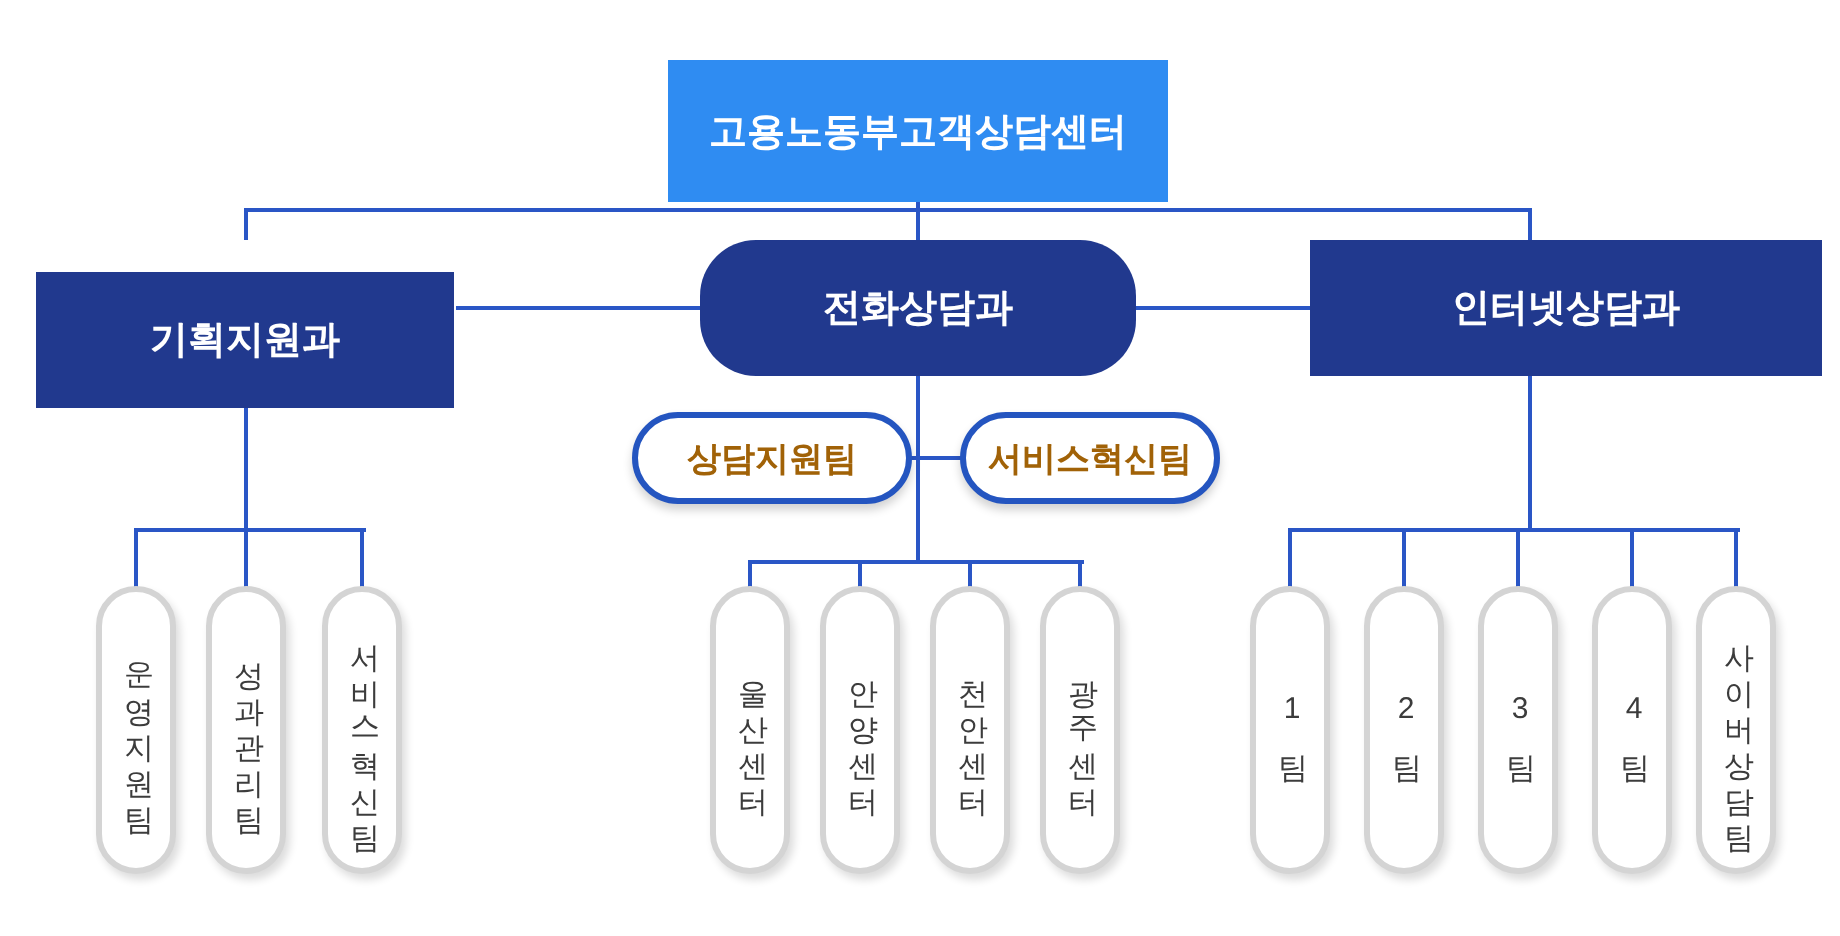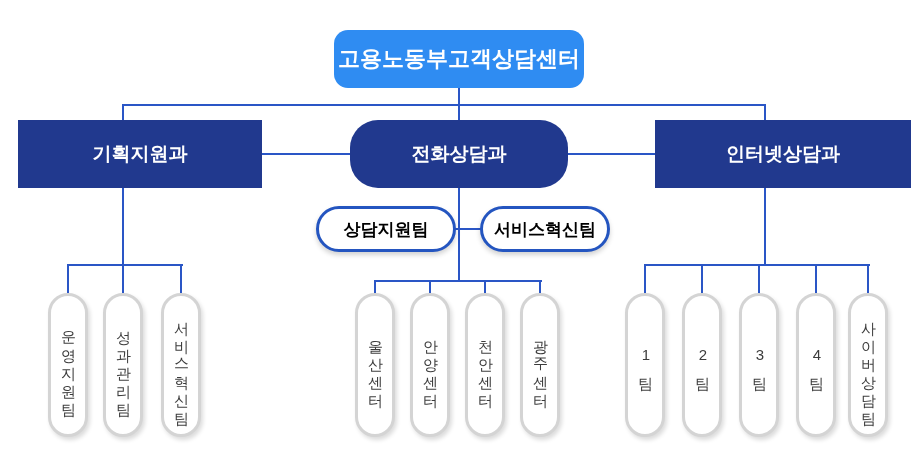--- a/index.html
+++ b/index.html
@@ -3,34 +3,34 @@
 <meta charset="utf-8">
 <style>
   html,body{margin:0;padding:0;background:#ffffff;}
   .canvas{
     position:relative;width:920px;height:468px;background:#ffffff;
     font-family:"Liberation Sans",sans-serif;overflow:hidden;
   }
   .hline{position:absolute;height:2px;background:#2a56c6;}
   .vline{position:absolute;width:2px;background:#2a56c6;}
   .root-box{
-    position:absolute;left:334px;top:30px;width:250px;height:58px;
-    background:#2f8cf2;color:#ffffff;font-size:22px;font-weight:bold;
-    display:flex;align-items:center;justify-content:center;border-radius:14px;
+    position:absolute;left:334px;top:30px;width:250px;height:71px;
+    background:#2f8cf2;color:#ffffff;font-size:19px;font-weight:bold;
+    display:flex;align-items:center;justify-content:center;
   }
   .division{
     position:absolute;top:120px;height:68px;background:#21398e;color:#ffffff;
     font-size:19px;font-weight:bold;display:flex;align-items:center;justify-content:center;
   }
-  .division.d0{left:18px;width:244px;}
+  .division.d0{left:18px;width:209px;margin-top:16px;}
   .division.d1{left:350px;width:218px;border-radius:28px;}
   .division.d2{left:655px;width:256px;}
   .subteam{
     position:absolute;top:206px;height:46px;background:#ffffff;
-    border:3px solid #2455c0;border-radius:26px;color:#000000;
+    border:3px solid #2455c0;border-radius:26px;color:#a16207;
     font-size:17px;font-weight:bold;display:flex;align-items:center;justify-content:center;
     box-shadow:0 3px 5px rgba(0,0,0,0.18);box-sizing:border-box;
   }
   .subteam.s0{left:316px;width:140px;}
   .subteam.s1{left:480px;width:130px;}
   .team{
     position:absolute;top:293px;width:40px;height:144px;background:#ffffff;
     border:3px solid #d4d4d4;border-radius:22px;
     display:flex;align-items:center;justify-content:center;
     box-shadow:2px 3px 4px rgba(0,0,0,0.14);box-sizing:border-box;

